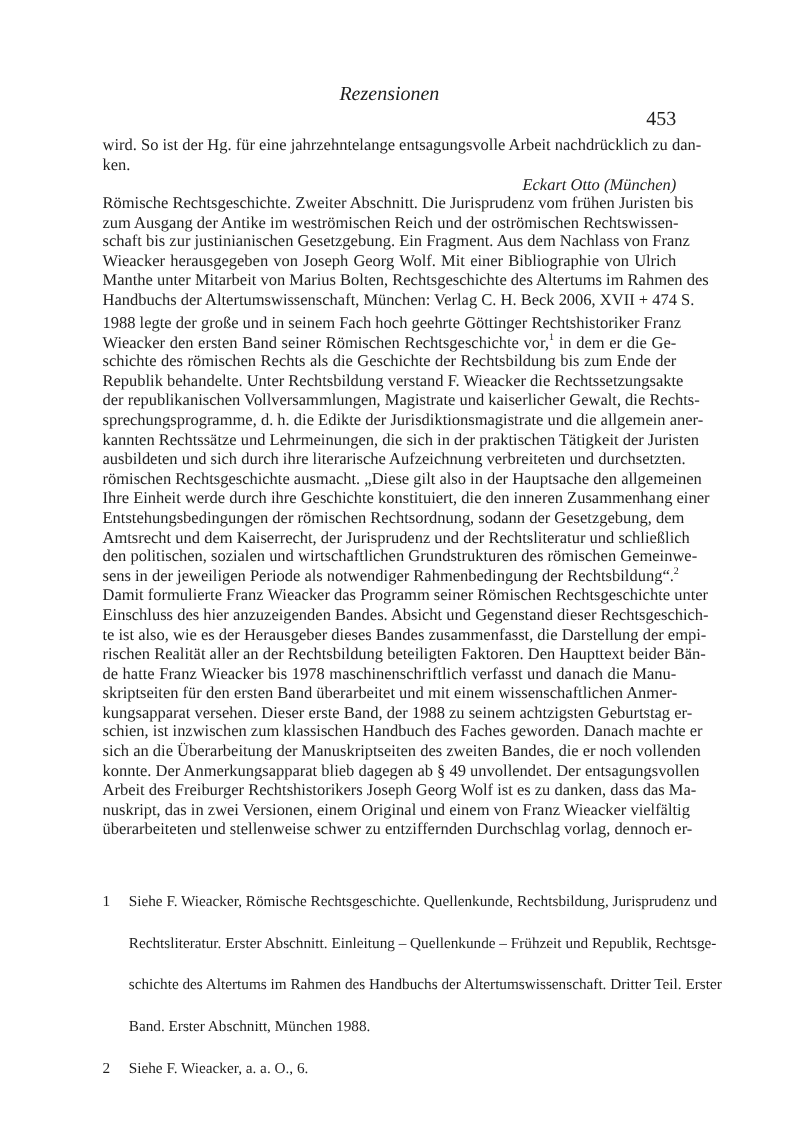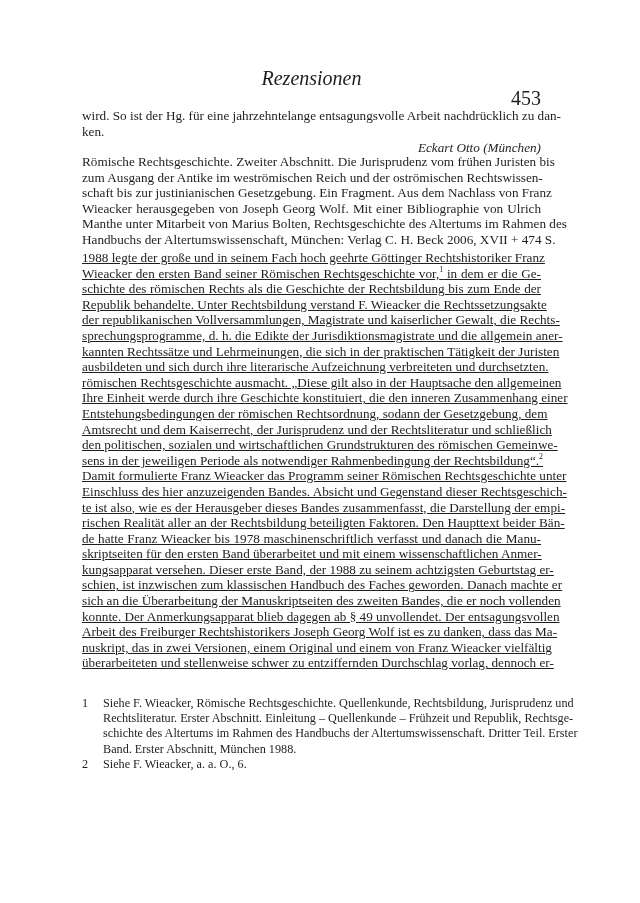--- a/index.html
+++ b/index.html
@@ -1,30 +1,30 @@
 <!DOCTYPE html>
 <html><head>
 <meta charset="utf-8">
 <style>
   html, body { margin:0; padding:0; background:#ffffff; }
   body { width:640px; height:903px; position:relative; overflow:hidden;
          font-family:"Liberation Serif", serif; color:#1e1e1e; }
   .page { position:absolute; left:82px; top:0; width:459px; }
-  .header { position:absolute; top:67px; left:0; width:459px; height:16px; font-size:20px; }
+  .header { position:absolute; top:67px; left:0; width:459px; height:16px; font-size:16px; }
   .running-title { position:absolute; left:0; width:459px; text-align:center; font-style:italic; }
   .page-number { position:absolute; right:0;margin-top:20px; }
   .block { position:absolute; left:0; width:459px; font-size:13.2px; line-height:15.6px; }
   .line { display:block; white-space:nowrap; text-align:justify; text-align-last:justify; height:15.6px; }
   .line.last { text-align-last:left; }
   .sig { text-align:center; font-style:italic; text-align-last:right; }
   sup { font-size:8px; line-height:0; vertical-align:6px; }
   .footnotes { position:absolute; top:696px; left:0; width:459px; font-size:12.2px; line-height:15.2px; }
   .fn { position:relative; padding-left:21px; }
   .fn-num { position:absolute; left:0; top:0; }
-  .fn .line { height:15.2px; }
+  .fn .line { height:15.2px;margin-top:18px; }
 </style>
 </head>
 <body>
 
 <div class="page">
 
   <div class="header">
     <span class="running-title">Rezensionen</span>
     <span class="page-number">453</span>
   </div>
@@ -37,21 +37,21 @@
 
   <div class="block" style="top:154px;">
     <span class="line">Römische Rechtsgeschichte. Zweiter Abschnitt. Die Jurisprudenz vom frühen Juristen bis</span>
     <span class="line">zum Ausgang der Antike im weströmischen Reich und der oströmischen Rechtswissen-</span>
     <span class="line">schaft bis zur justinianischen Gesetzgebung. Ein Fragment. Aus dem Nachlass von Franz</span>
     <span class="line">Wieacker herausgegeben von Joseph Georg Wolf. Mit einer Bibliographie von Ulrich</span>
     <span class="line">Manthe unter Mitarbeit von Marius Bolten, Rechtsgeschichte des Altertums im Rahmen des</span>
     <span class="line last">Handbuchs der Altertumswissenschaft, München: Verlag C. H. Beck 2006, XVII + 474 S.</span>
   </div>
 
-  <div class="block" id="body-block" style="top:250px;text-decoration:underline;">
+  <div class="block" id="body-block" style="top:250px;">
       <span class="line"><span>1988 legte der große und in seinem Fach hoch geehrte Göttinger Rechtshistoriker Franz</span></span>
       <span class="line"><span>Wieacker den ersten Band seiner Römischen Rechtsgeschichte vor,</span><sup>1</sup><span> in dem er die Ge-</span></span>
       <span class="line"><span>schichte des römischen Rechts als die Geschichte der Rechtsbildung bis zum Ende der</span></span>
       <span class="line"><span>Republik behandelte. Unter Rechtsbildung verstand F. Wieacker die Rechtssetzungsakte</span></span>
       <span class="line"><span>der republikanischen Vollversammlungen, Magistrate und kaiserlicher Gewalt, die Rechts-</span></span>
       <span class="line"><span>sprechungsprogramme, d. h. die Edikte der Jurisdiktionsmagistrate und die allgemein aner-</span></span>
       <span class="line"><span>kannten Rechtssätze und Lehrmeinungen, die sich in der praktischen Tätigkeit der Juristen</span></span>
       <span class="line"><span>ausbildeten und sich durch ihre literarische Aufzeichnung verbreiteten und durchsetzten.</span></span>
       <span class="line"><span>römischen Rechtsgeschichte ausmacht. „Diese gilt also in der Hauptsache den allgemeinen</span></span>
       <span class="line"><span>Ihre Einheit werde durch ihre Geschichte konstituiert, die den inneren Zusammenhang einer</span></span>

